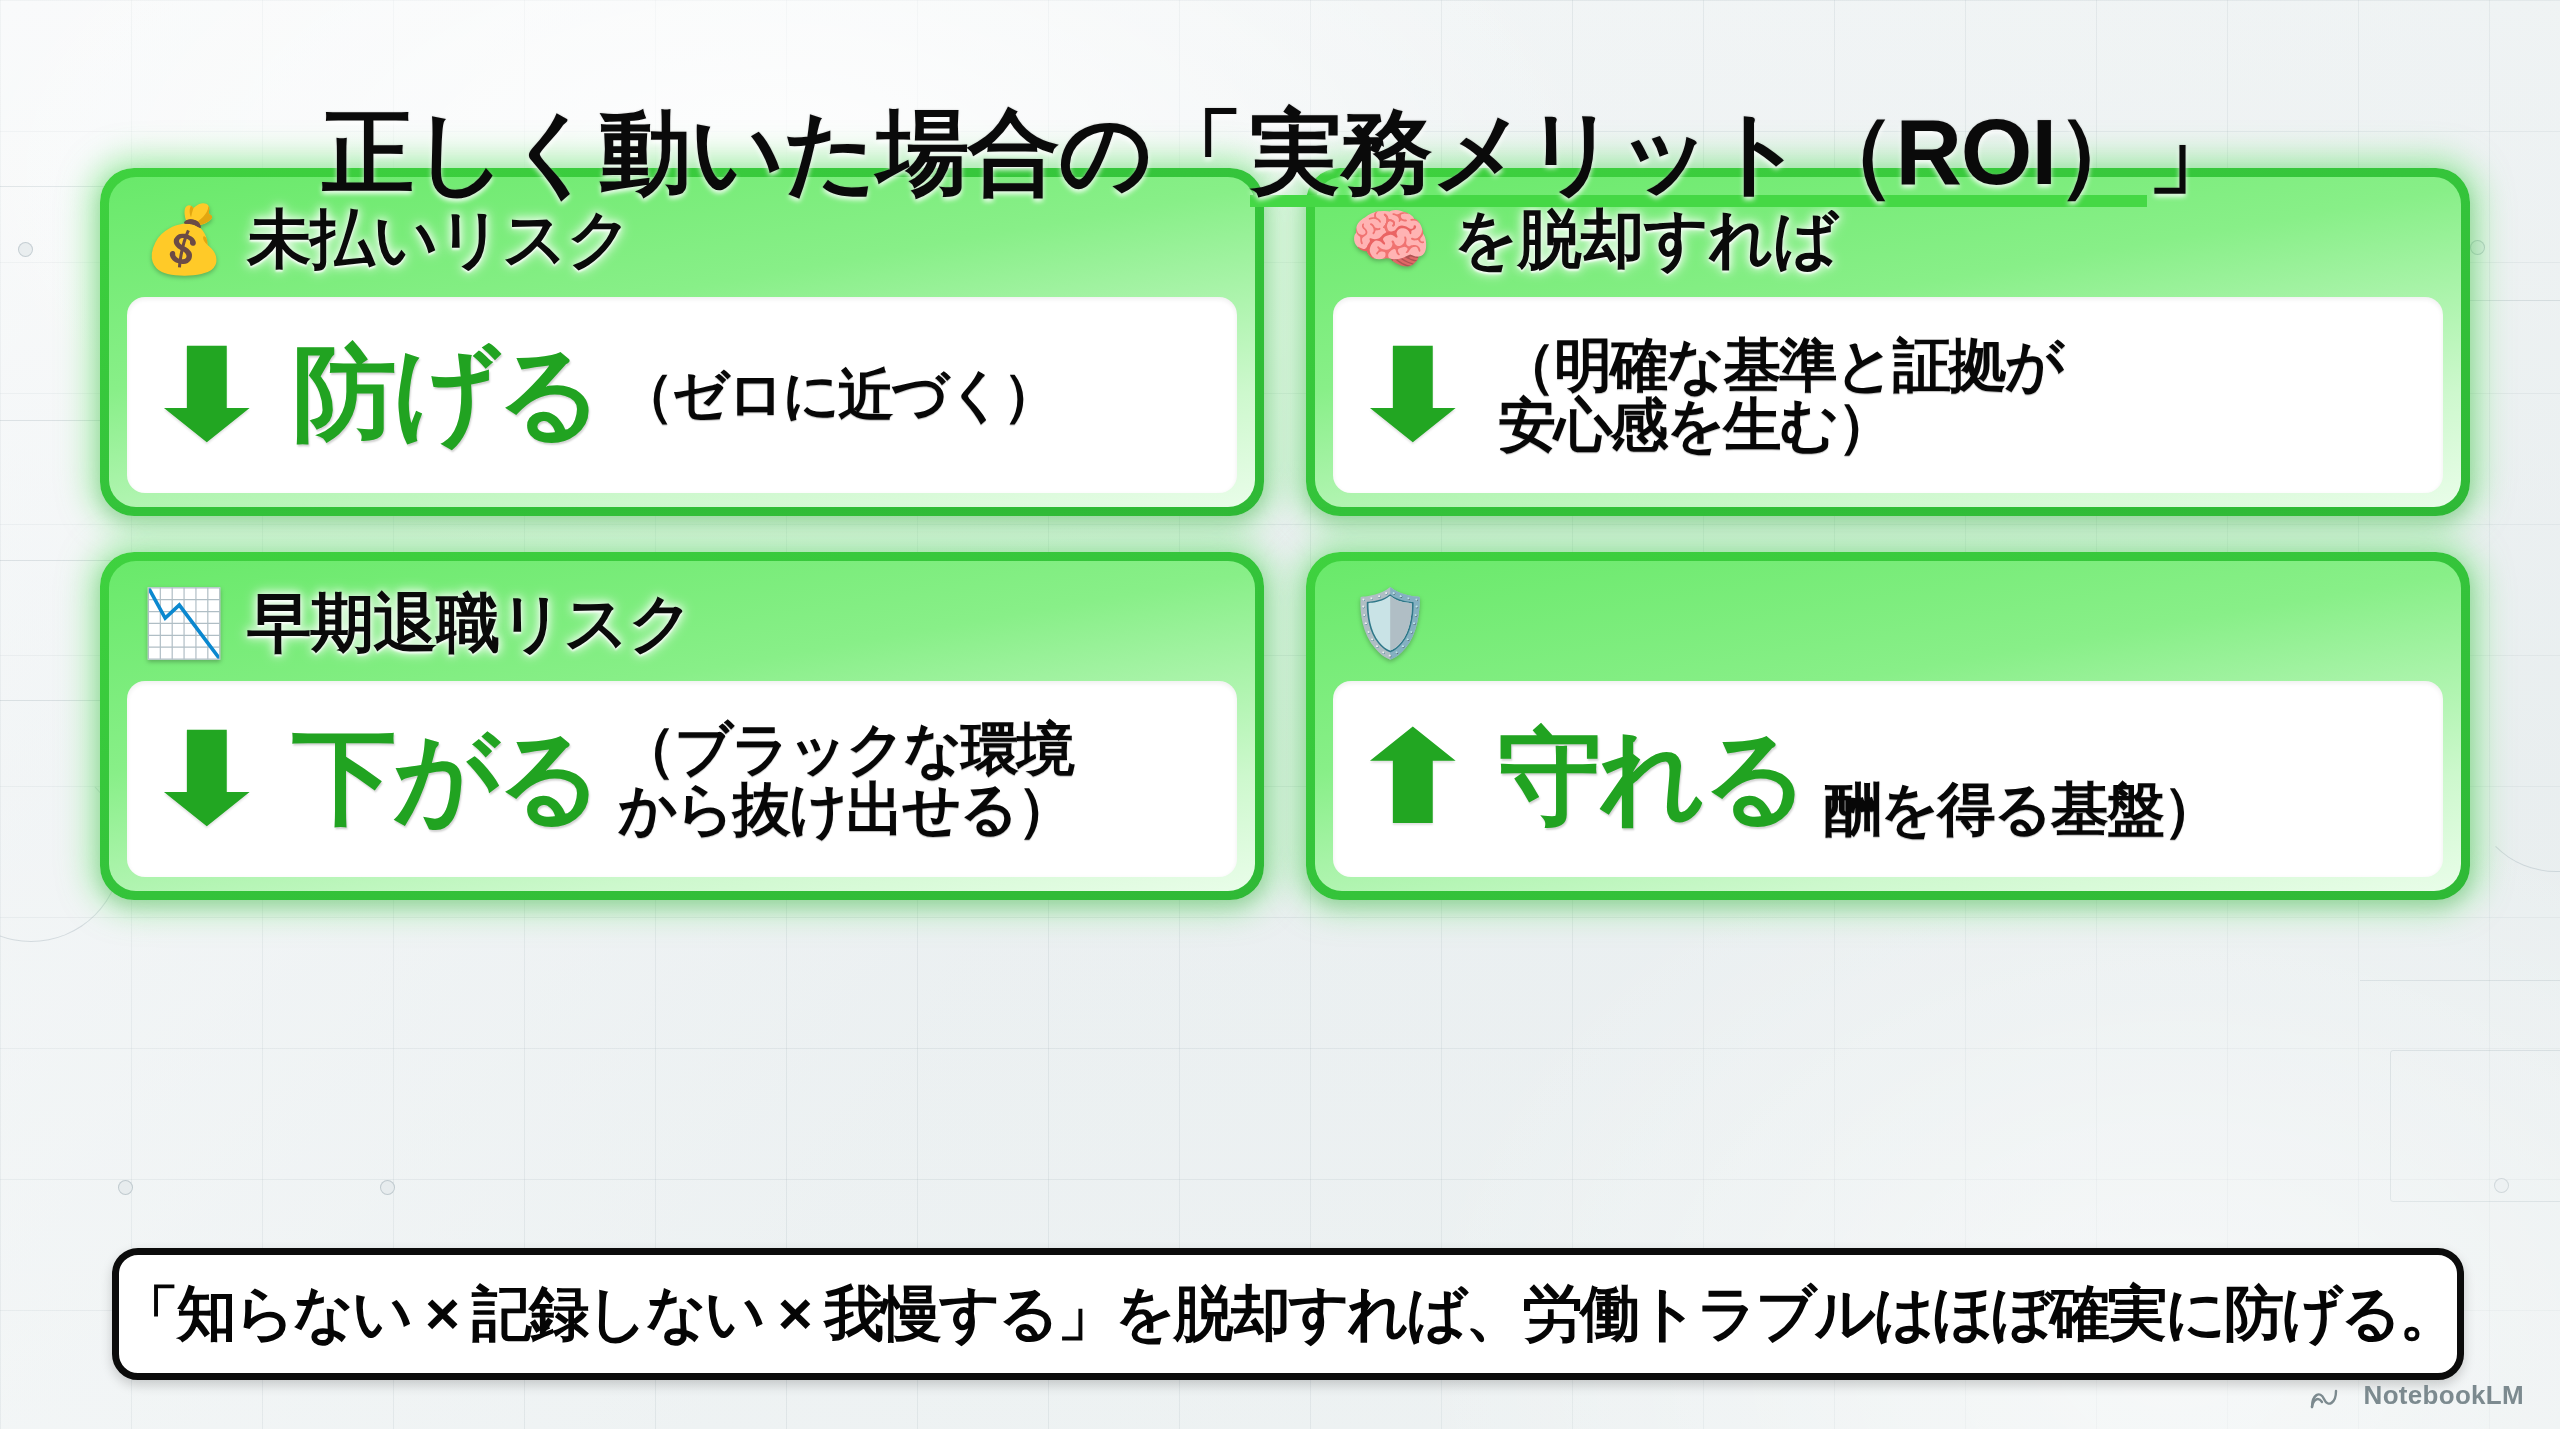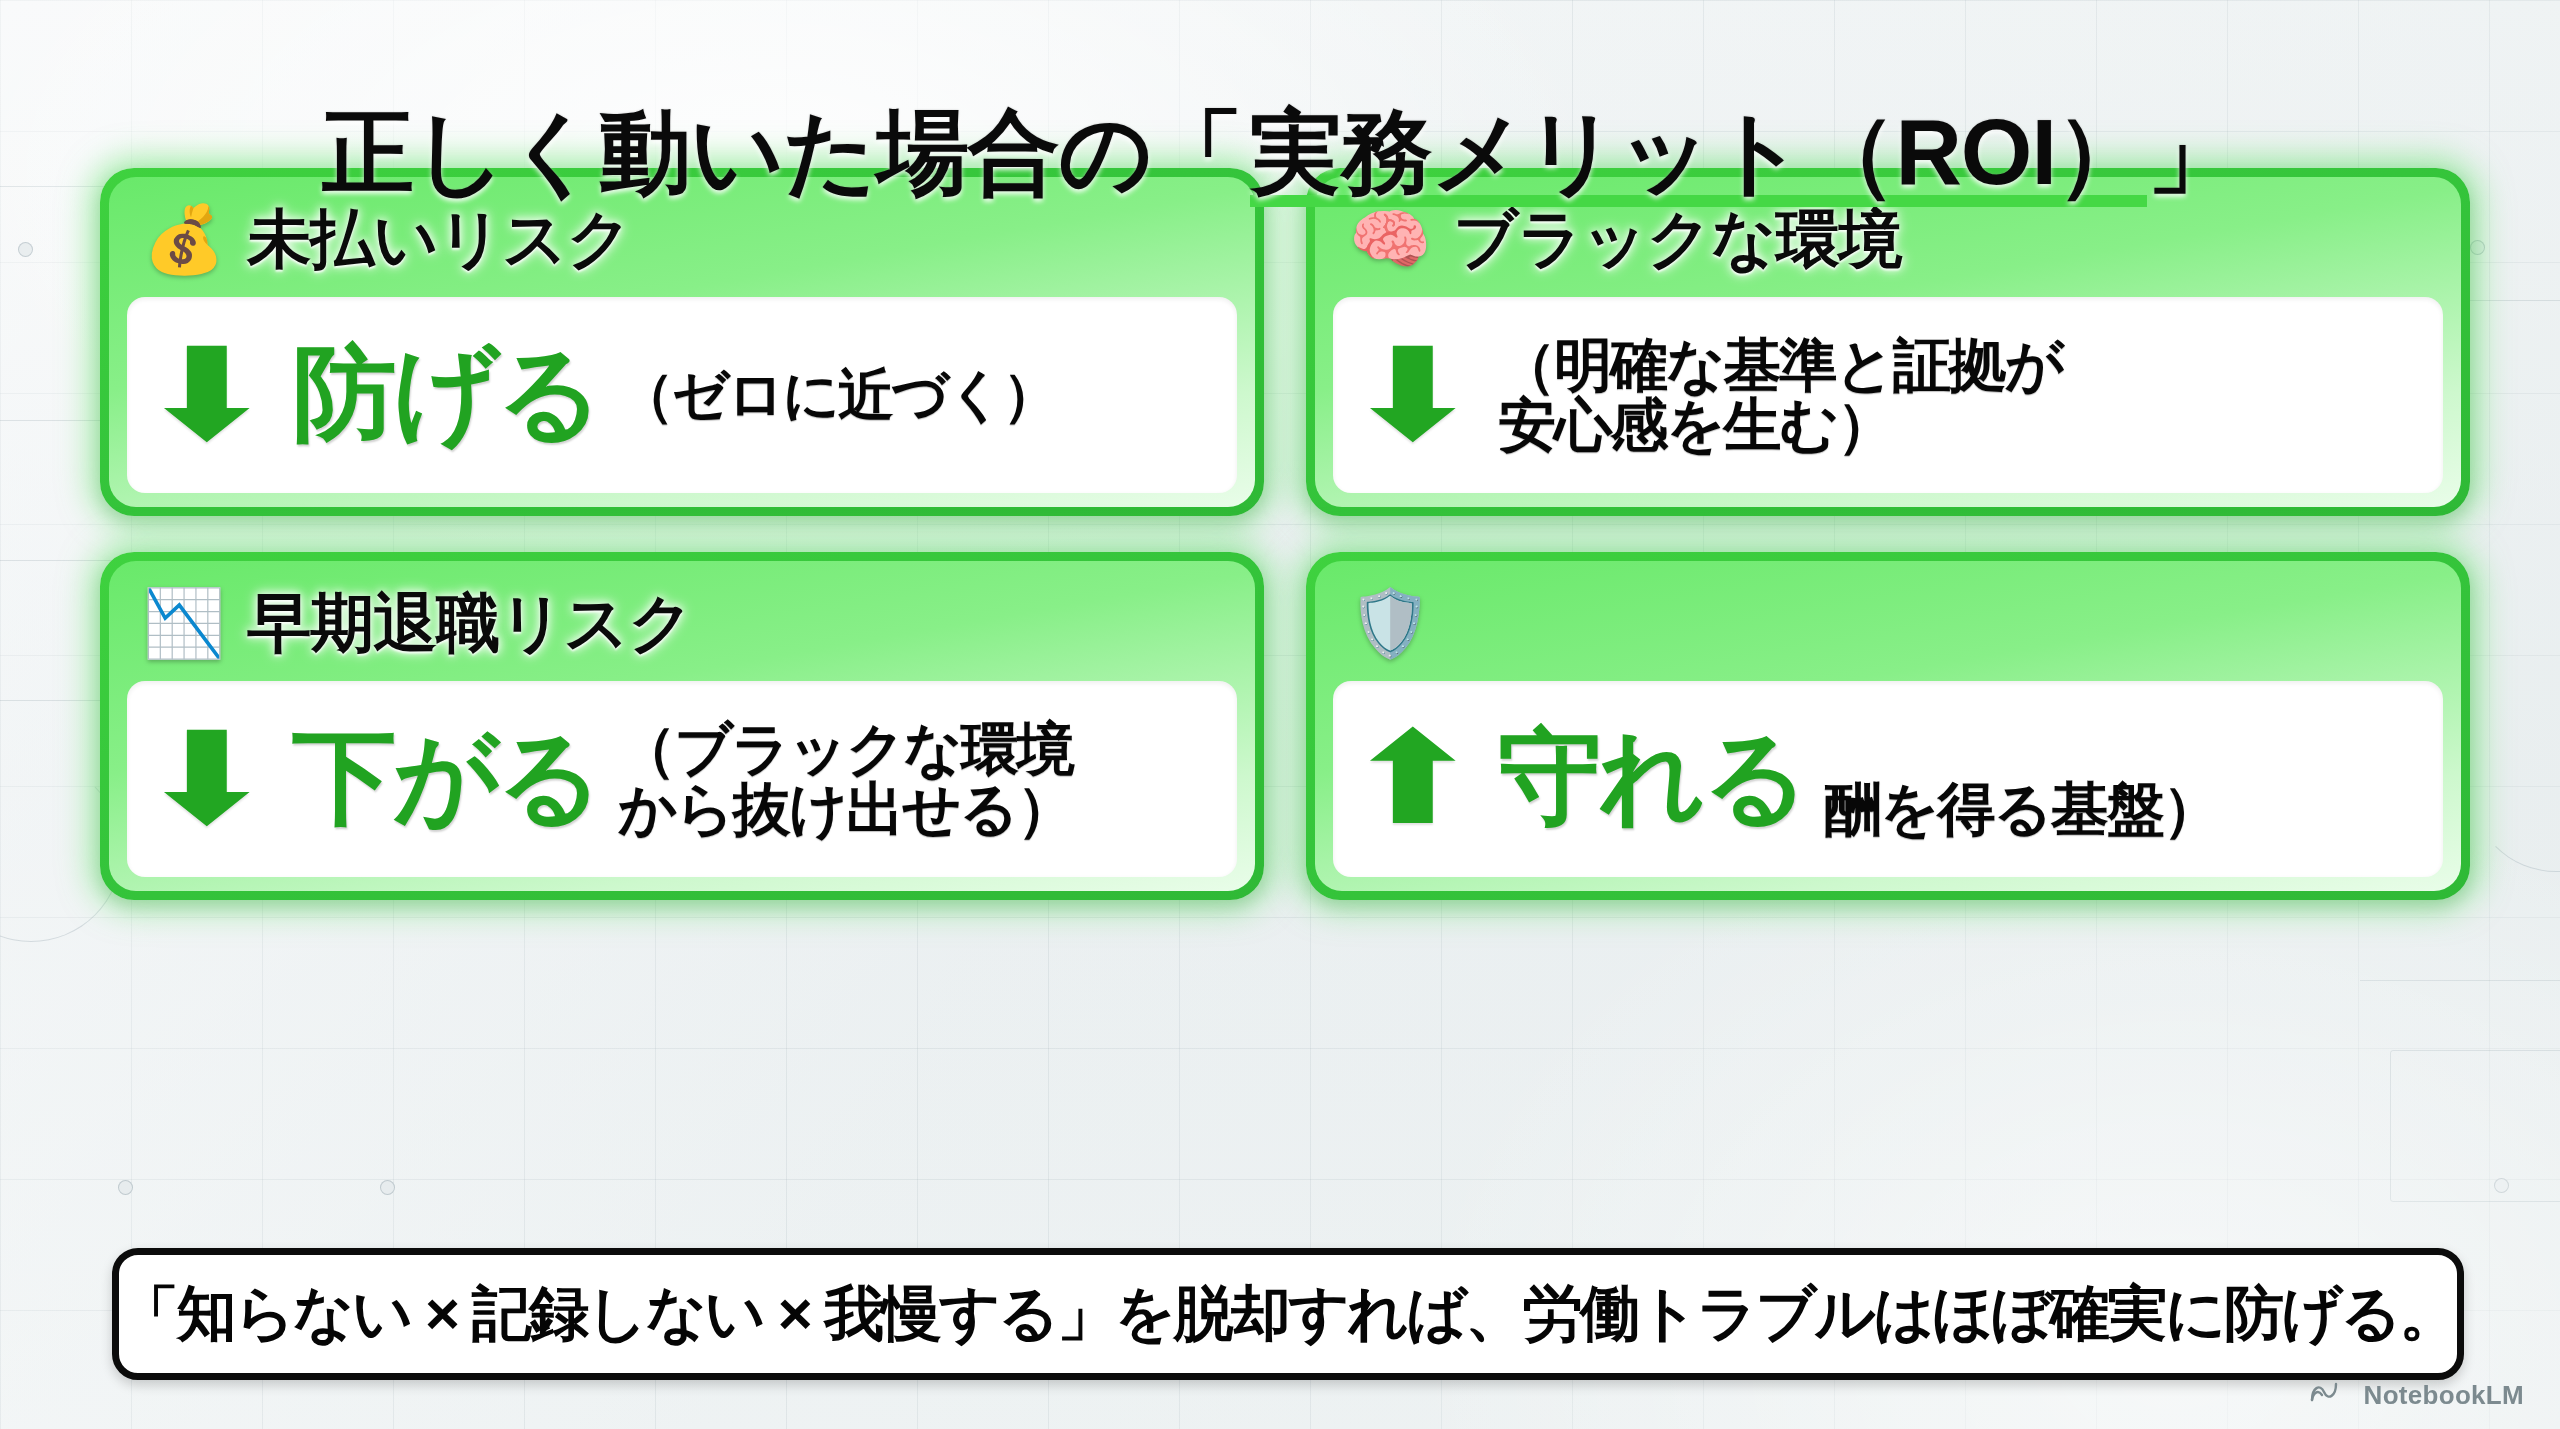--- a/index.html
+++ b/index.html
@@ -142,21 +142,21 @@
     z-index:6;
   }
   #banner-text{
     font-size:60px;font-weight:900;color:#050505;
     letter-spacing:-2.5px;white-space:nowrap;
   }
 
   
   #watermark{
     position:absolute;right:36px;bottom:18px;
-    display:flex;align-items:flex-start;gap:25px;
+    display:flex;align-items:flex-end;gap:25px;
     color:#7c8a8f;font-size:26px;font-weight:700;letter-spacing:0.3px;
     z-index:7;
   }
   #watermark svg{display:block;}
 </style>
 </head>
 <body>
 
 <div id="bg-layer"></div>
 
@@ -196,21 +196,21 @@
         <span class="verb">防げる</span>
         <span class="note one-line">（ゼロに近づく）</span>
       </div>
     </div>
   </div>
 
   <div class="card">
     <div class="card-inner">
       <div class="card-head">
         <span class="card-icon">🧠</span>
-        <span class="card-title">ブラックな環境</span>
+        <span class="card-title">を脱却すれば</span>
       </div>
       <div class="card-body">
         <span class="arrow">⬇</span>
         <span class="note two-line"><span>（明確な基準と証拠が</span><br><span>安心感を生む）</span></span>
       </div>
     </div>
   </div>
 
   <div class="card">
     <div class="card-inner">

